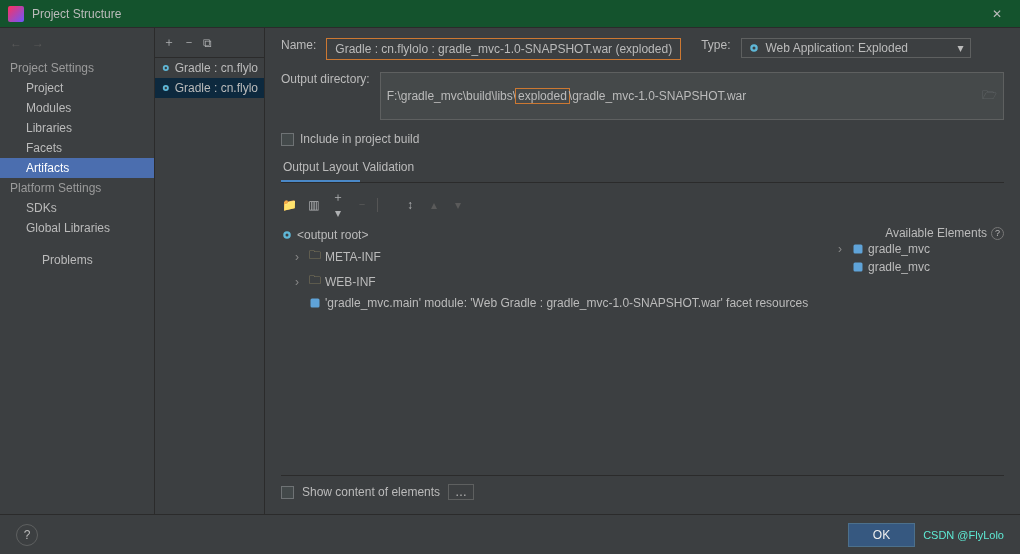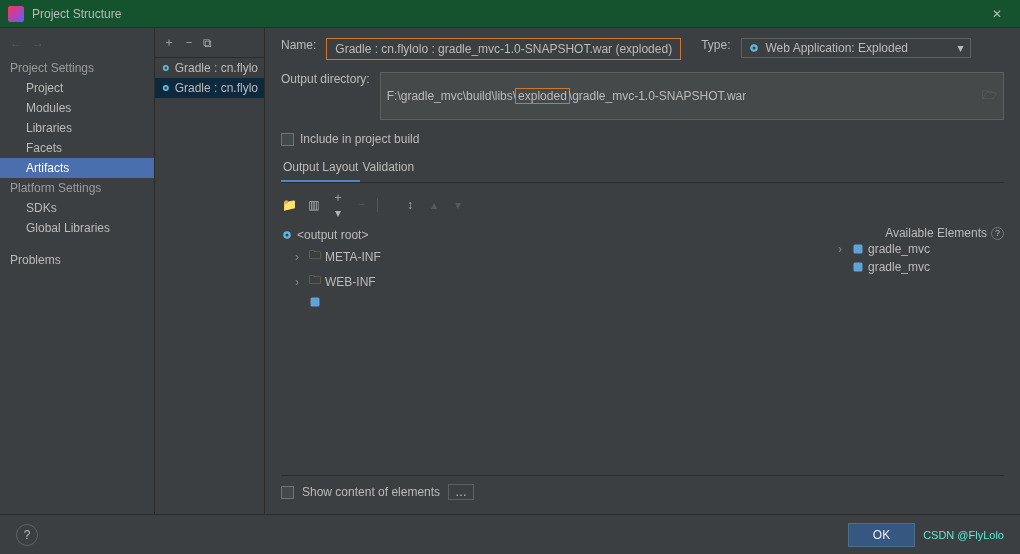--- a/index.html
+++ b/index.html
@@ -75,21 +75,21 @@
     <div class="group">Project Settings</div>
     <div class="item">Project</div>
     <div class="item">Modules</div>
     <div class="item">Libraries</div>
     <div class="item">Facets</div>
     <div class="item selected">Artifacts</div>
     <div class="group">Platform Settings</div>
     <div class="item">SDKs</div>
     <div class="item">Global Libraries</div>
     <div style="height:12px;"></div>
-    <div class="item" style="padding-left:10px;">Problems</div>
+    <div class="item" style="padding-left:10px;margin-left:32px;">Problems</div>
   </div>
 
   <div class="midcol">
     <div class="midtoolbar">
       <span class="tb">＋</span>
       <span class="tb">－</span>
       <span class="tb">⧉</span>
     </div>
     <div class="midlist-item">
       <svg class="cog" viewBox="0 0 16 16">
@@ -172,20 +172,21 @@
         <div class="tree-row indent1">
           <span class="expander">›</span>
           <span class="folder-ico">🗀</span>
           <span>WEB-INF</span>
         </div>
         <div class="tree-row indent1">
           <span style="width:10px;"></span>
           <svg class="cog" viewBox="0 0 16 16">
               <rect class="mod-svg" x="2" y="2" width="12" height="12" rx="2"></rect>
             </svg>
+          <span>'gradle_mvc.main' module: 'Web Gradle : gradle_mvc-1.0-SNAPSHOT.war' facet resources</span>
         </div>
       </div>
       <div class="avail">
         <div class="avail-title">
           <span>Available Elements</span>
           <span class="help-circ">?</span>
         </div>
         <div class="tree-row" style="padding-left:4px;">
           <span class="expander">›</span>
           <svg class="cog" viewBox="0 0 16 16">

